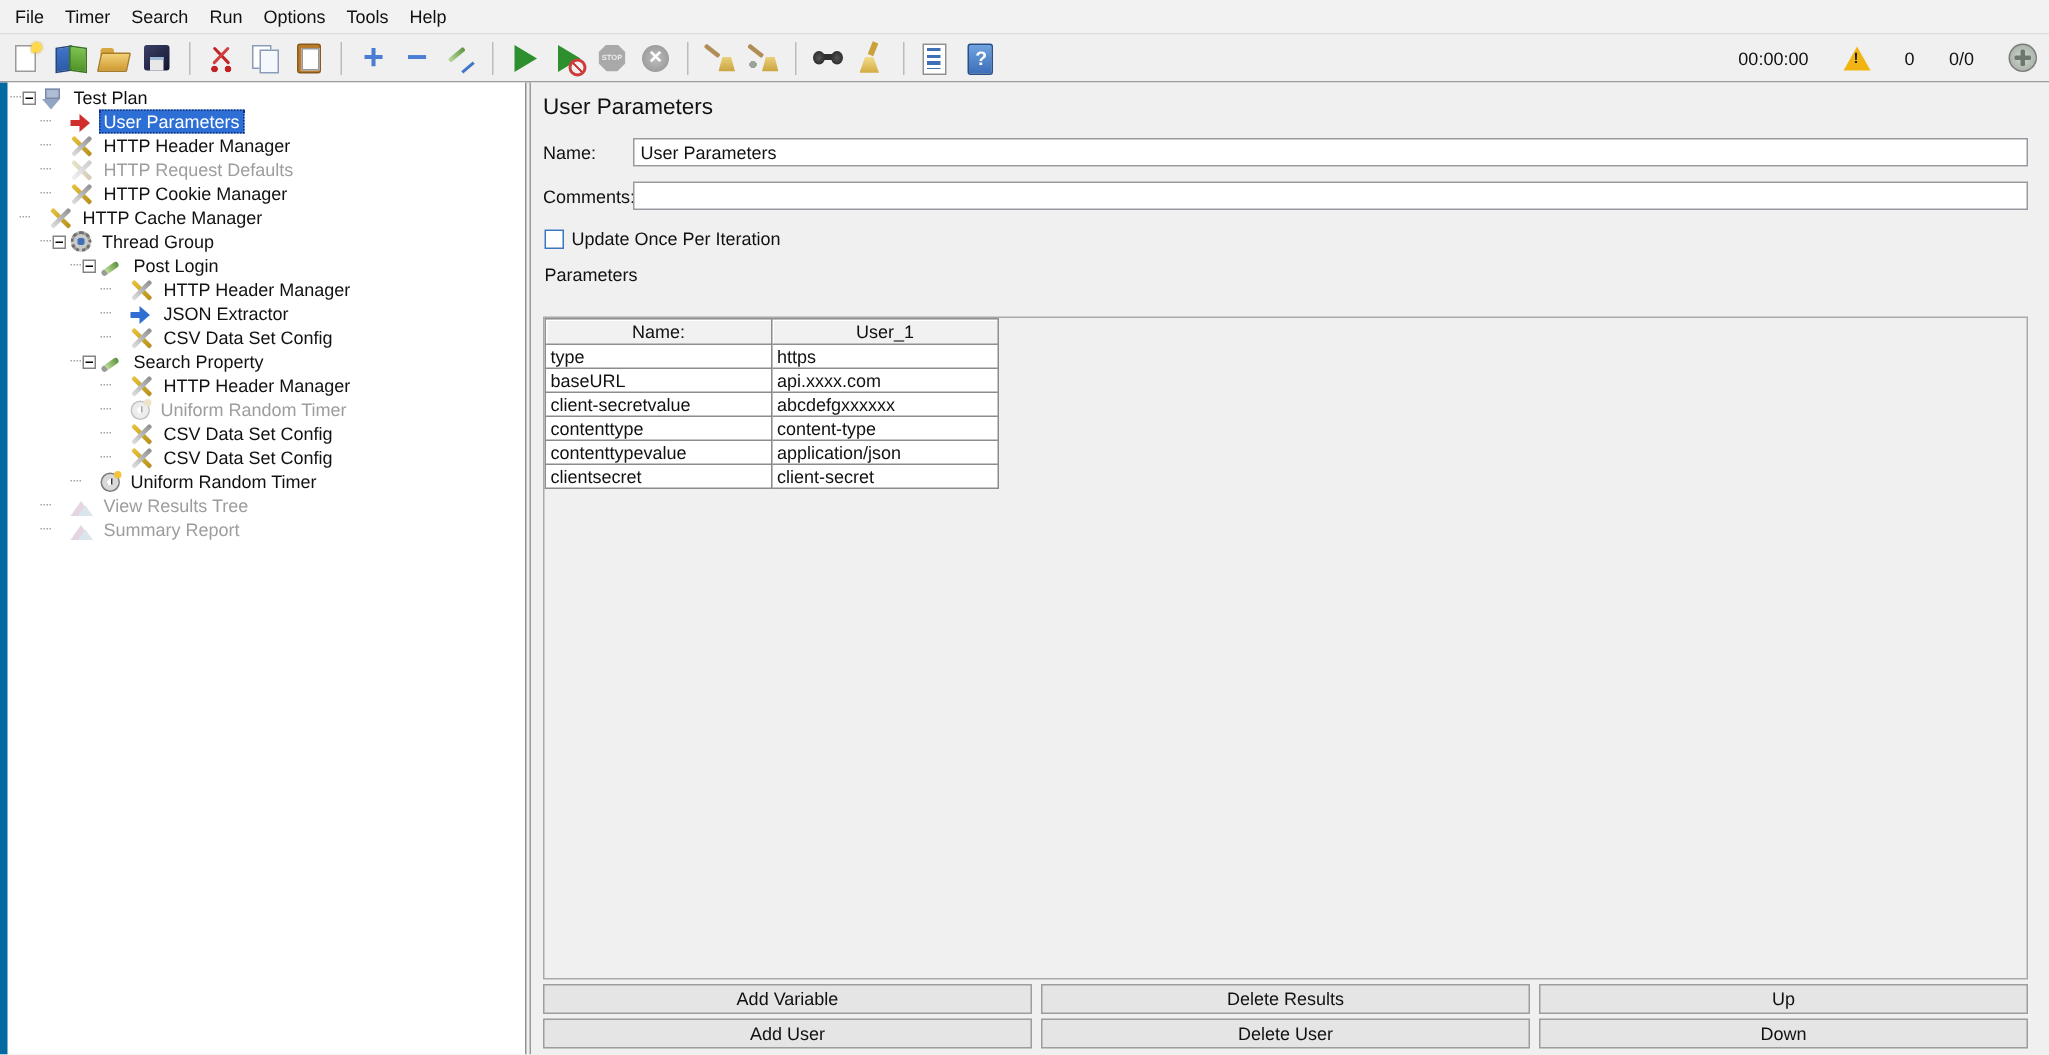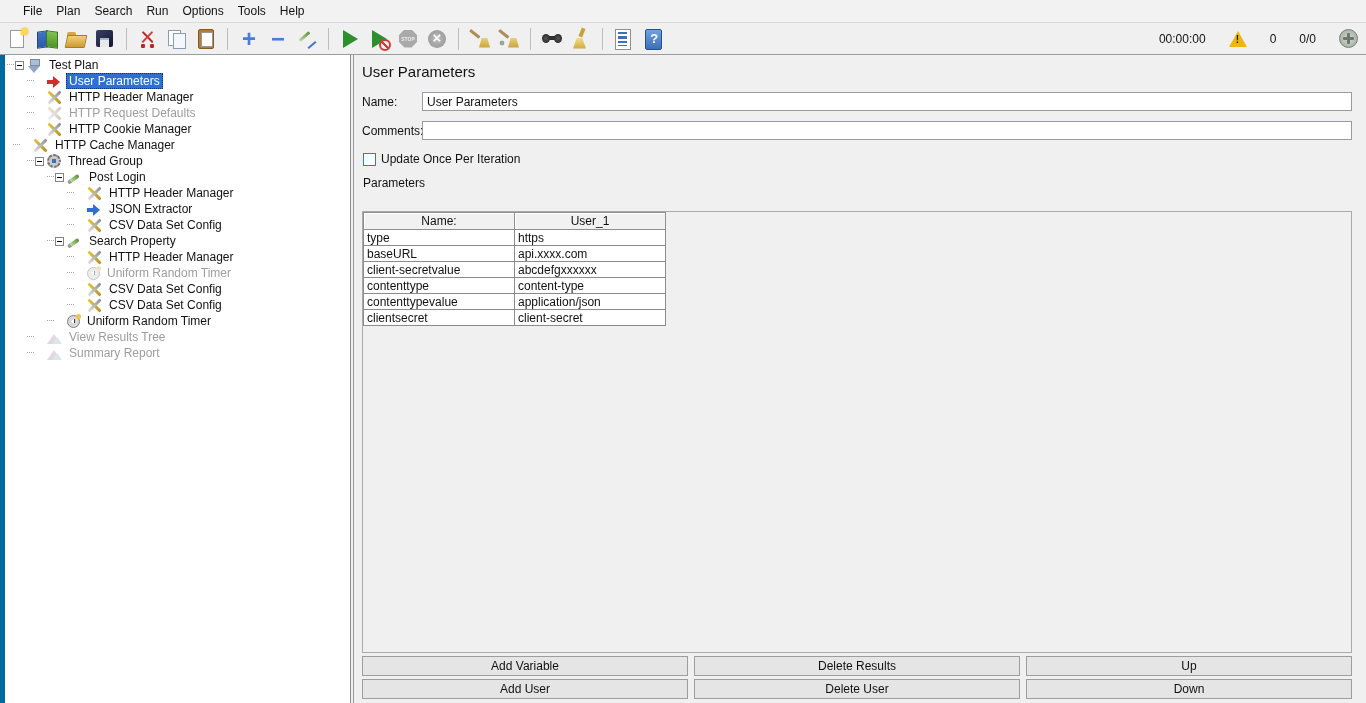--- a/index.html
+++ b/index.html
@@ -2,21 +2,21 @@
 <html><head>
 <meta charset="utf-8">
 <style>
   html,body{margin:0;padding:0;}
   body{width:1366px;height:703px;position:relative;overflow:hidden;
        background:#f0f0f0;font-family:"Liberation Sans","DejaVu Sans",sans-serif;
        font-size:12px;color:#111;-webkit-font-smoothing:antialiased;}
 
   
   .menubar{position:absolute;top:0;left:0;right:0;height:22px;background:#f2f2f2;
-           border-bottom:1px solid #dcdcdc;display:flex;align-items:center;padding-left:16px;}
+           border-bottom:1px solid #dcdcdc;display:flex;align-items:center;padding-left:3px;}
   .menu-item{padding:3px 7px;cursor:default;}
 
   
   .toolbar{position:absolute;top:23px;left:0;right:0;height:31px;background:#f0f0f0;
            border-bottom:1px solid #9c9c9c;display:flex;align-items:center;padding:0 8px 0 6px;}
   .tb-icons{display:flex;align-items:center;gap:5px;}
   .tb{width:24px;height:24px;position:relative;display:flex;align-items:center;justify-content:center;flex:none;}
   .tb.ic-separator{width:1px;height:22px;background:#bcbcbc;margin:0 4px;}
 
   .ic-new-file::before{content:'';position:absolute;left:4px;top:3px;width:12px;height:16px;background:#fff;border:1px solid #9a9a9a;}
@@ -122,21 +122,21 @@
                   font-size:12px;white-space:nowrap;overflow:hidden;}
   .buttons-grid{display:grid;grid-template-columns:1fr 1fr 1fr;gap:3px 6px;margin-top:3px;}
   .btn{height:20px;background:#e5e5e5;border:1px solid #9d9d9d;display:flex;align-items:center;
        justify-content:center;font-family:inherit;font-size:12px;color:#111;cursor:default;}
 </style>
 </head>
 <body>
 
 <div class="menubar">
     <span class="menu-item">File</span>
-    <span class="menu-item">Plan</span>
+    <span class="menu-item">Timer</span>
     <span class="menu-item">Search</span>
     <span class="menu-item">Run</span>
     <span class="menu-item">Options</span>
     <span class="menu-item">Tools</span>
     <span class="menu-item">Help</span>
   </div>
 
 <div class="toolbar">
   <div class="tb-icons">
       <span class="tb ic-new-file"></span>

